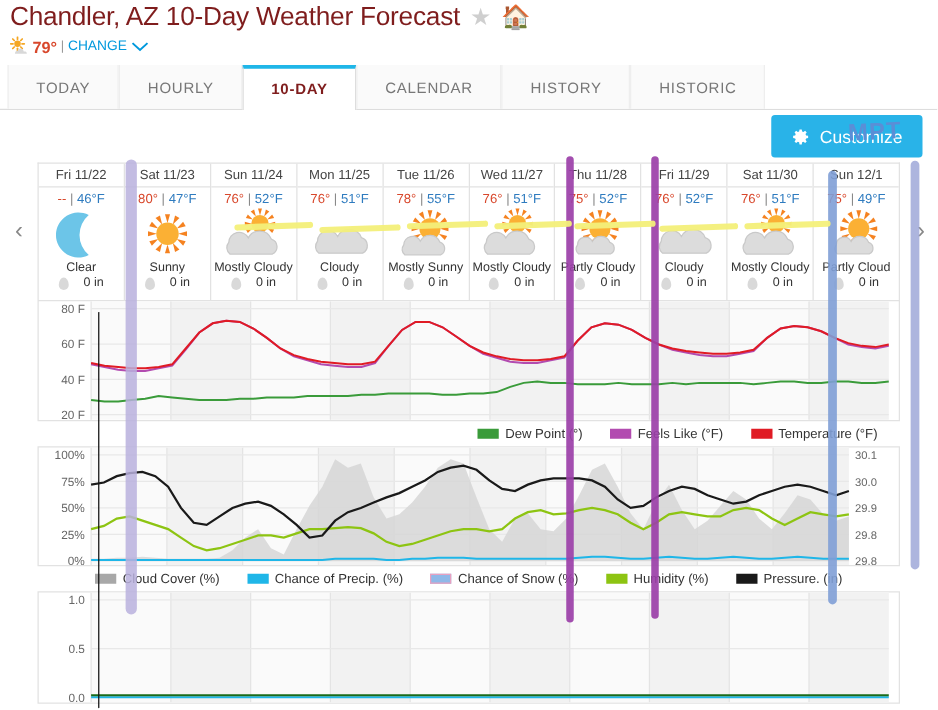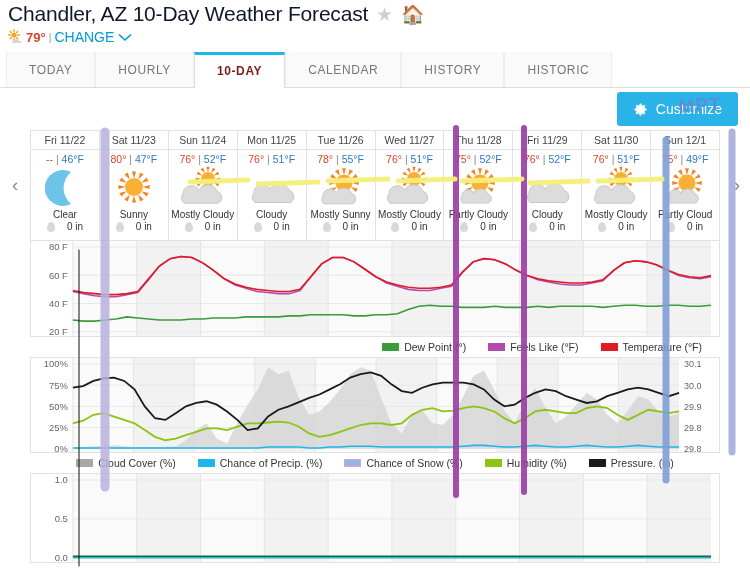--- a/index.html
+++ b/index.html
@@ -6,28 +6,28 @@
   html, body {
     width: 750px; height: 568px;
     background: #ffffff;
     font-family: "Liberation Sans", sans-serif;
     overflow: hidden;
   }
 
   
   .header { padding: 2px 0 0 8px; }
   .title-row { display: flex; align-items: center; gap: 8px; }
-  .page-title { font-size: 21px; color: #0f172a; font-weight: 400; letter-spacing: -0.2px; }
+  .page-title { font-size: 21px; color: #7f1d1d; font-weight: 400; letter-spacing: -0.2px; }
   .star-icon, .home-icon { color: #cfcfcf; font-size: 19px; line-height: 1; }
   .station-row { display: flex; align-items: center; gap: 3px; margin-top: 3px; }
   .sun-glyph { font-size: 13px; line-height: 1; }
   .cur-temp { color: #d8472b; font-size: 13px; font-weight: bold; }
   .station-name { color: #0099dd; font-size: 10.5px; font-weight: bold; letter-spacing: 0.2px; }
   .pipe { color: #999; font-size: 10.5px; }
-  .change-link { color: #0099dd; font-size: 14px; }
+  .change-link { color: #0099dd; font-size: 11px; }
   .chev-down { color: #0099dd; font-size: 13px; margin-left: 1px; }
 
   
   .tabs { display: flex; border-bottom: 1px solid #ddd; margin-top: 7px; height: 36px; padding-left: 6px; }
   .tab {
     padding: 10px 22px; font-size: 12px; color: #777;
     letter-spacing: 0.6px; background: #fafafa;
     border-left: 1px solid #eee; border-right: 1px solid #eee;
     display: flex; align-items: center;
   }

